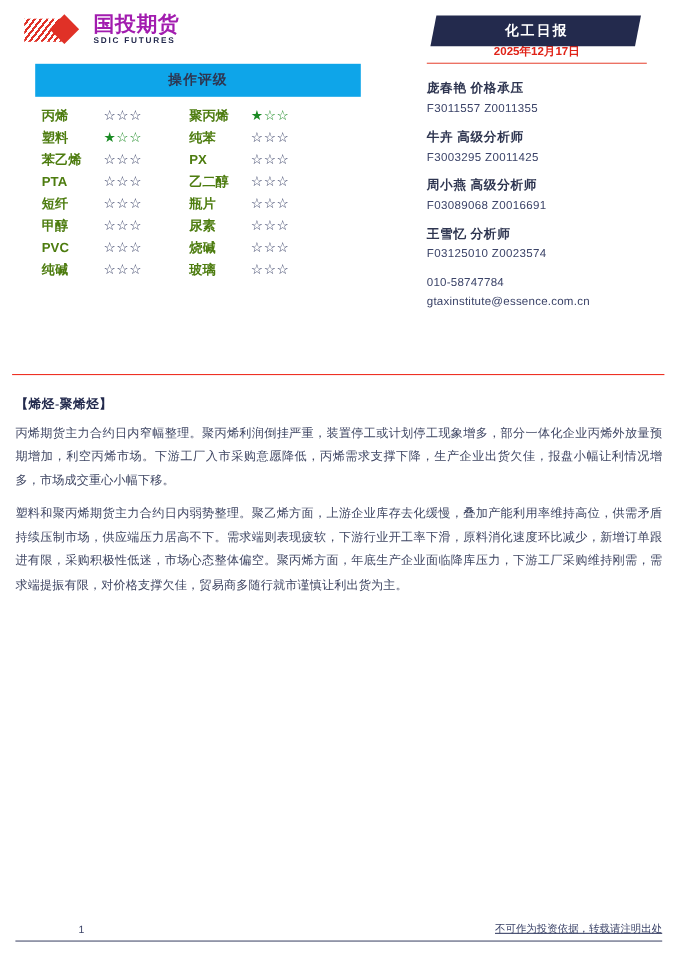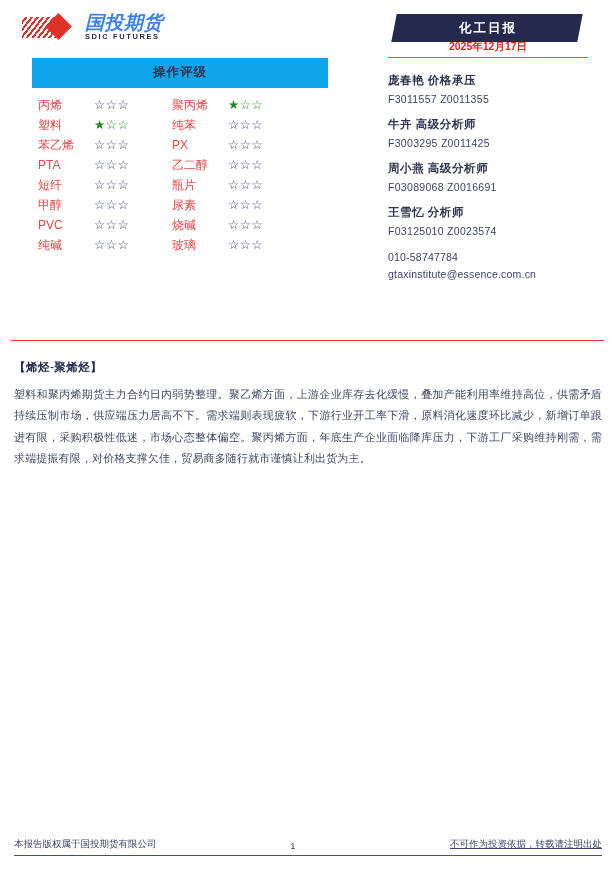--- a/index.html
+++ b/index.html
@@ -54,24 +54,23 @@
     width: 19px;
     height: 19px;
     background: #e03127;
     transform: rotate(45deg);
   }
   .logo-text { line-height: 1; }
   .logo-cn {
     font-family: "Liberation Sans", sans-serif;
     font-weight: bold;
     font-size: 19px;
-    color: #3b82f6;
+    color: #a21caf;
     letter-spacing: 0.5px;
     display: block;
-    font-style: italic;
   }
   .logo-en {
     font-family: "Liberation Sans", sans-serif;
     font-weight: bold;
     font-size: 7.5px;
     color: #232a4d;
     letter-spacing: 1.6px;
     display: block;
     margin-top: 1px;
   }
@@ -96,22 +95,22 @@
     margin-top: 7px;
   }
   .rating-row {
     display: flex;
     align-items: center;
     height: 20px;
   }
   .cell-name {
     width: 62px;
     font-size: 12px;
-    font-weight: normal;
-    color: #ef4444;
+    font-weight: bold;
+    color: #4d7c0f;
     padding-left: 6px;
     box-sizing: border-box;
     font-family: "Liberation Sans", sans-serif;
   }
   .cell-stars {
     width: 72px;
     font-size: 12.5px;
     letter-spacing: 0.5px;
     white-space: nowrap;
     text-align: left;
@@ -334,21 +333,21 @@
       <div>gtaxinstitute@essence.com.cn</div>
     </div>
   </div>
 
   <div class="header-rule"></div>
 </div>
 
 <div class="content">
     <div class="section">
       <div class="section-heading">【烯烃-聚烯烃】</div>
+      <p class="para">丙烯期货主力合约日内窄幅整理。聚丙烯利润倒挂严重，装置停工或计划停工现象增多，部分一体化企业丙烯外放量预期增加，利空丙烯市场。下游工厂入市采购意愿降低，丙烯需求支撑下降，生产企业出货欠佳，报盘小幅让利情况增多，市场成交重心小幅下移。</p>
       <p class="para">塑料和聚丙烯期货主力合约日内弱势整理。聚乙烯方面，上游企业库存去化缓慢，叠加产能利用率维持高位，供需矛盾持续压制市场，供应端压力居高不下。需求端则表现疲软，下游行业开工率下滑，原料消化速度环比减少，新增订单跟进有限，采购积极性低迷，市场心态整体偏空。聚丙烯方面，年底生产企业面临降库压力，下游工厂采购维持刚需，需求端提振有限，对价格支撑欠佳，贸易商多随行就市谨慎让利出货为主。</p>
     </div>
   </div>
 
 <div class="footer">
-  <div class="footer-left">本报告版权属于国投期货有限公司</div>
   <div class="footer-center">1</div>
   <div class="footer-right">不可作为投资依据，转载请注明出处</div>
 </div>
 
 </body></html>

